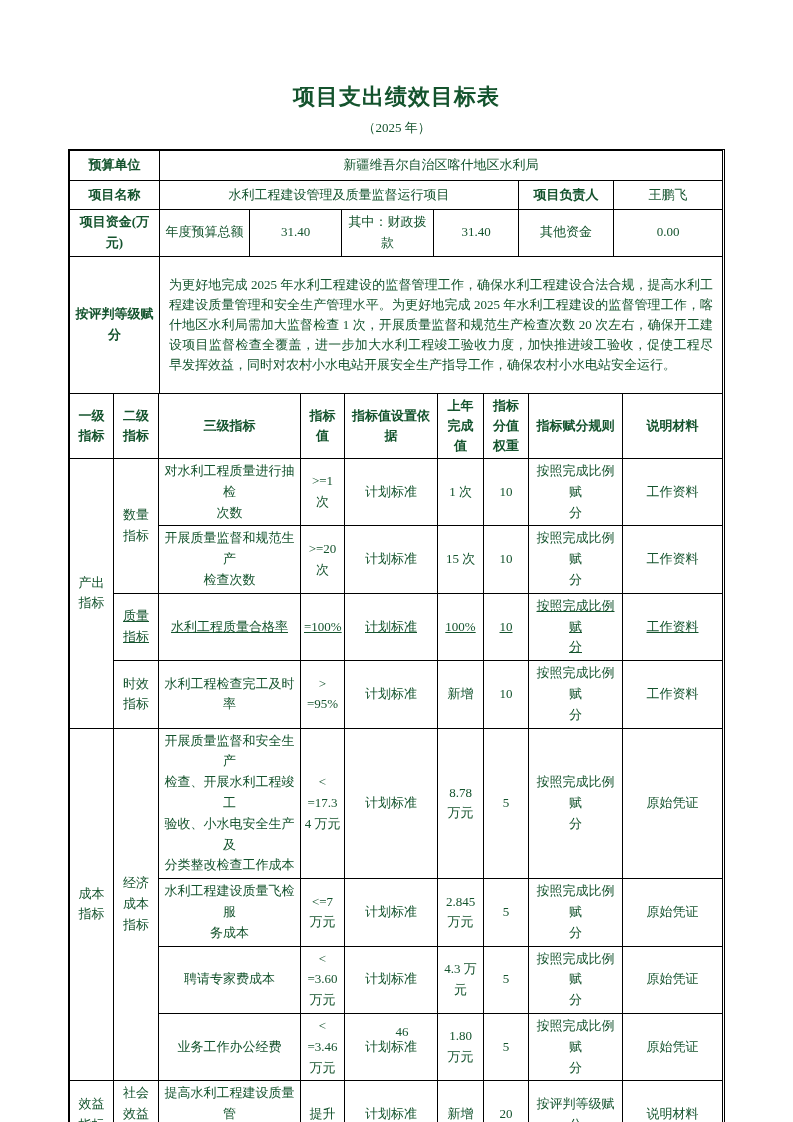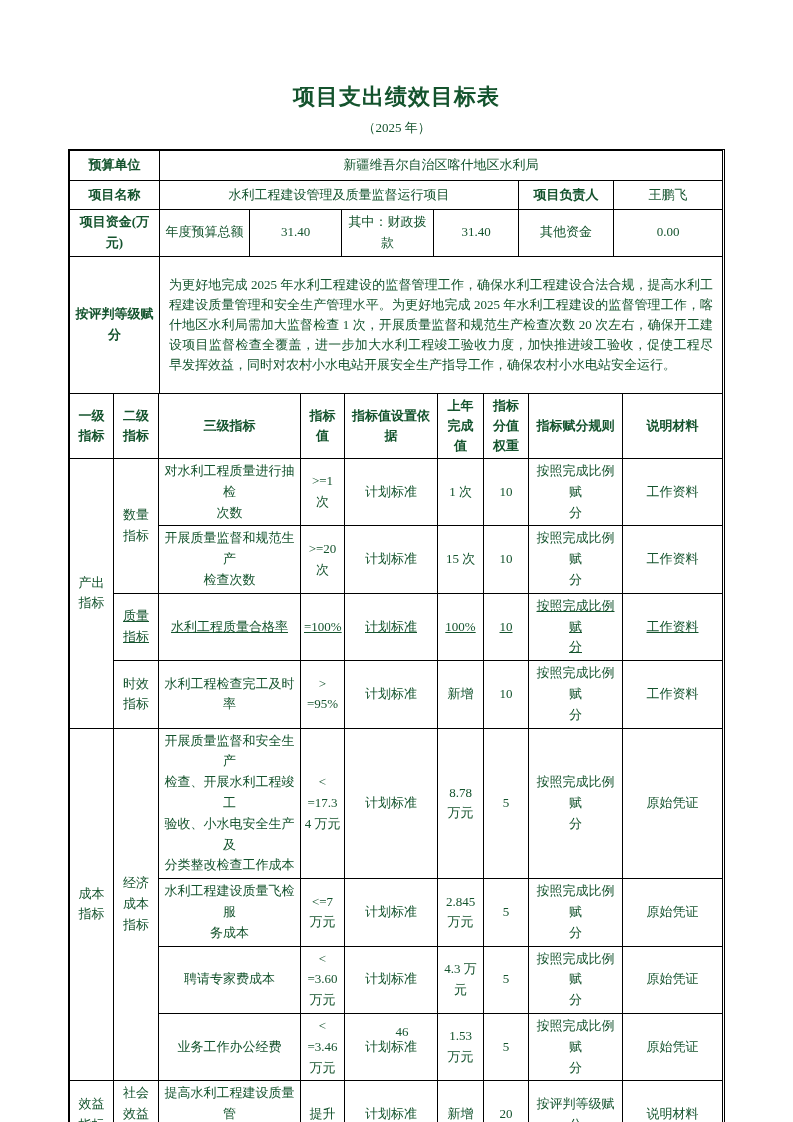--- a/index.html
+++ b/index.html
@@ -247,21 +247,21 @@
         <td>按照完成比例赋
 分</td>
         <td>原始凭证</td>
       </tr>
       <tr class="h62">
         <td>业务工作办公经费</td>
         <td>&lt;
 =3.46
 万元</td>
         <td>计划标准</td>
-        <td>1.53
+        <td>1.80
 万元</td>
         <td>5</td>
         <td>按照完成比例赋
 分</td>
         <td>原始凭证</td>
       </tr>
       <tr class="h60">
         <td>效益
 指标</td>
         <td>社会

